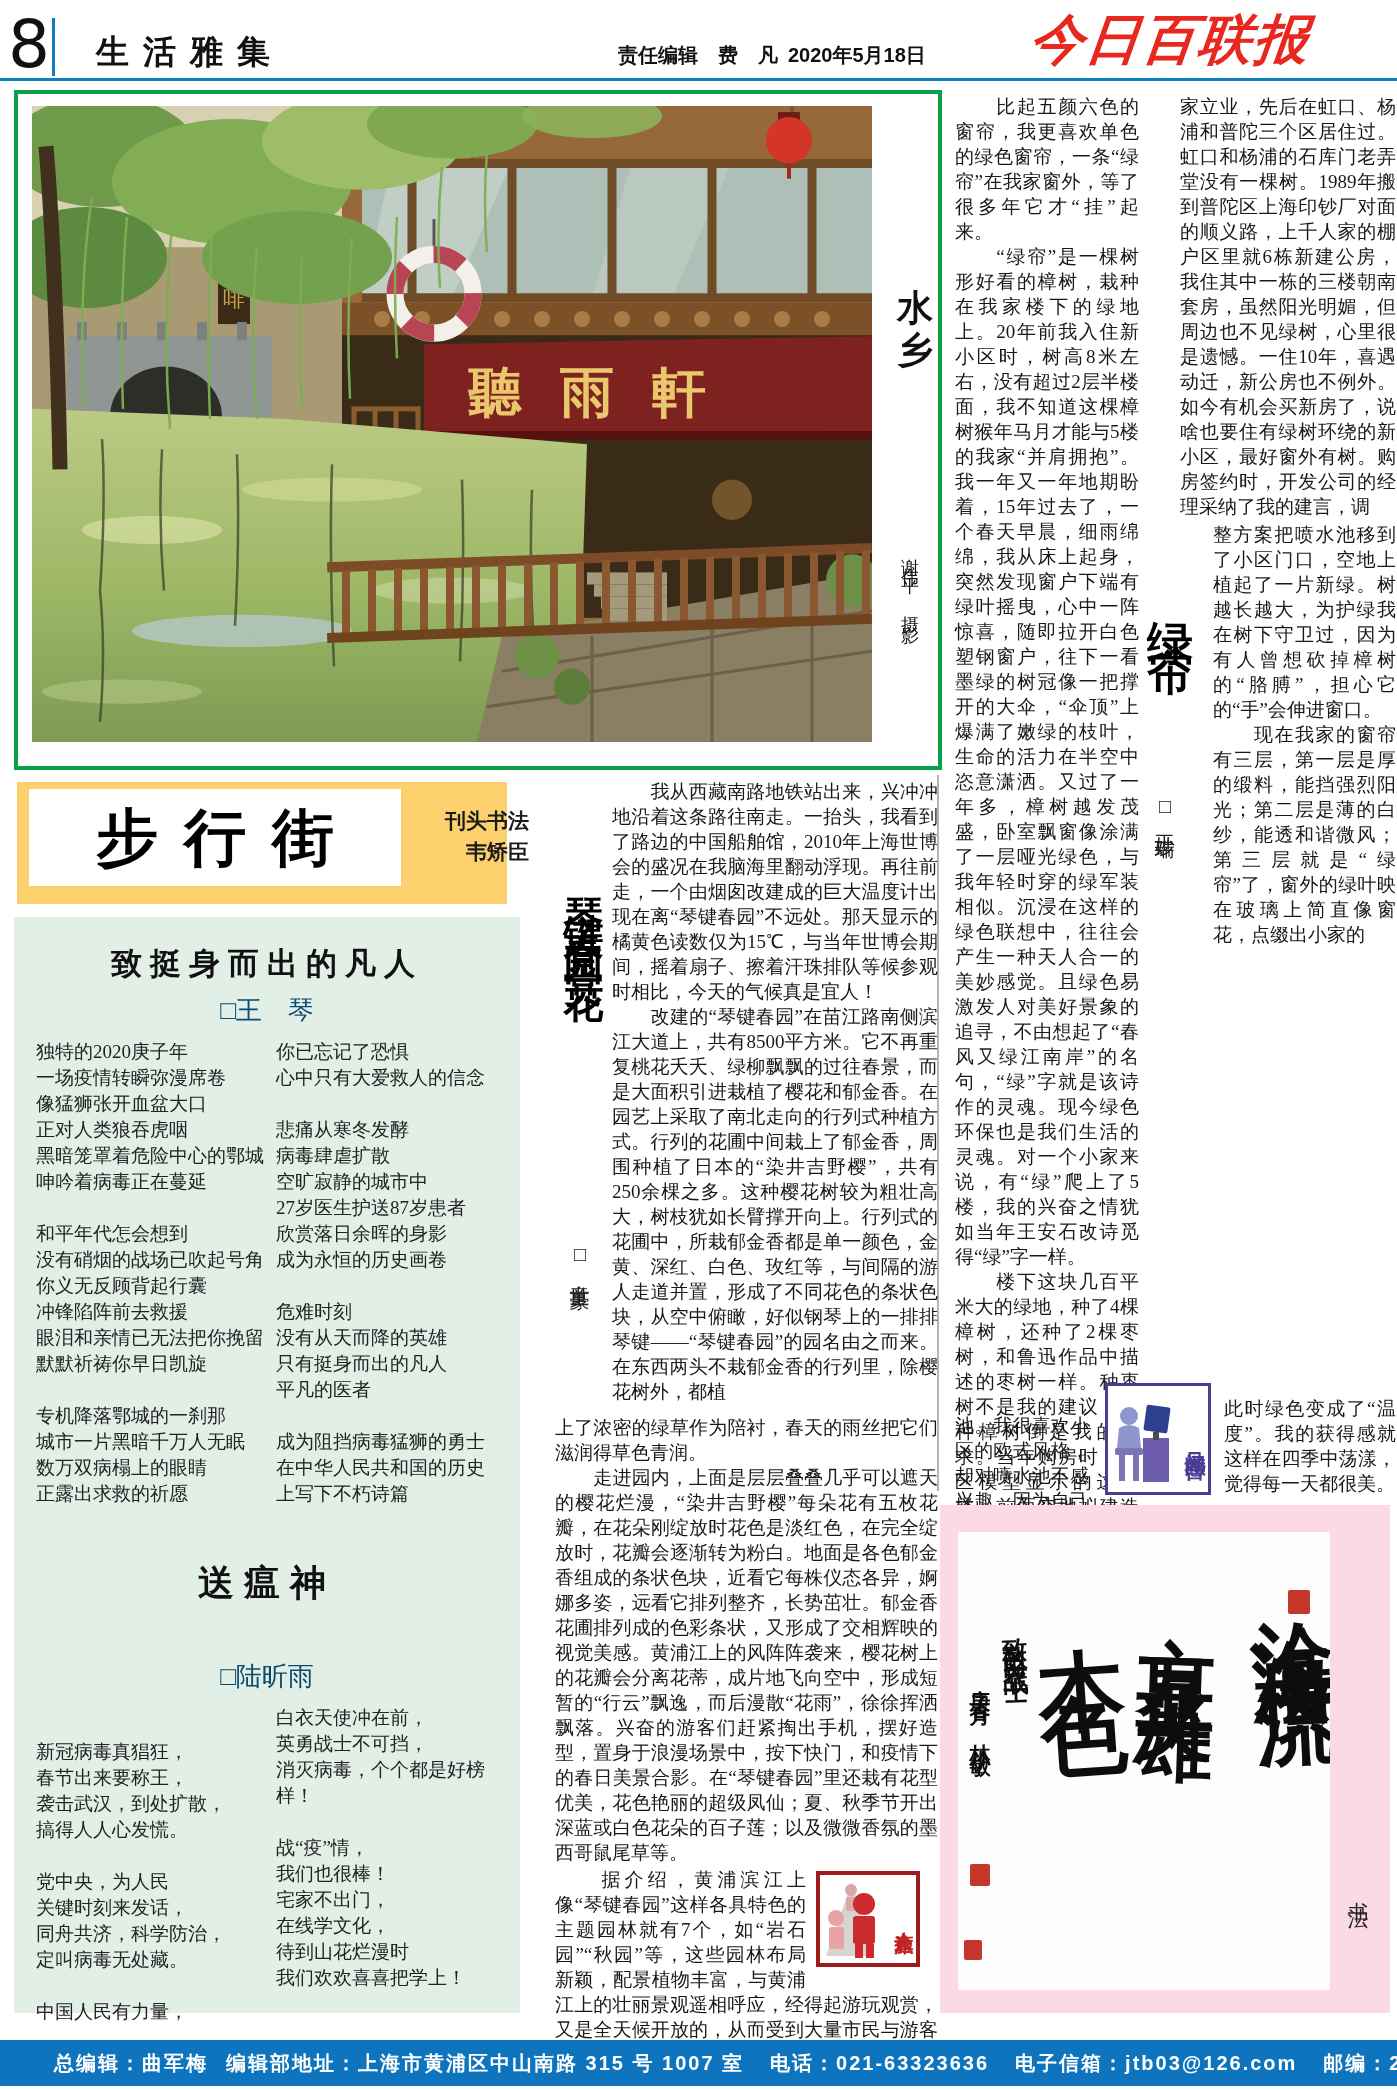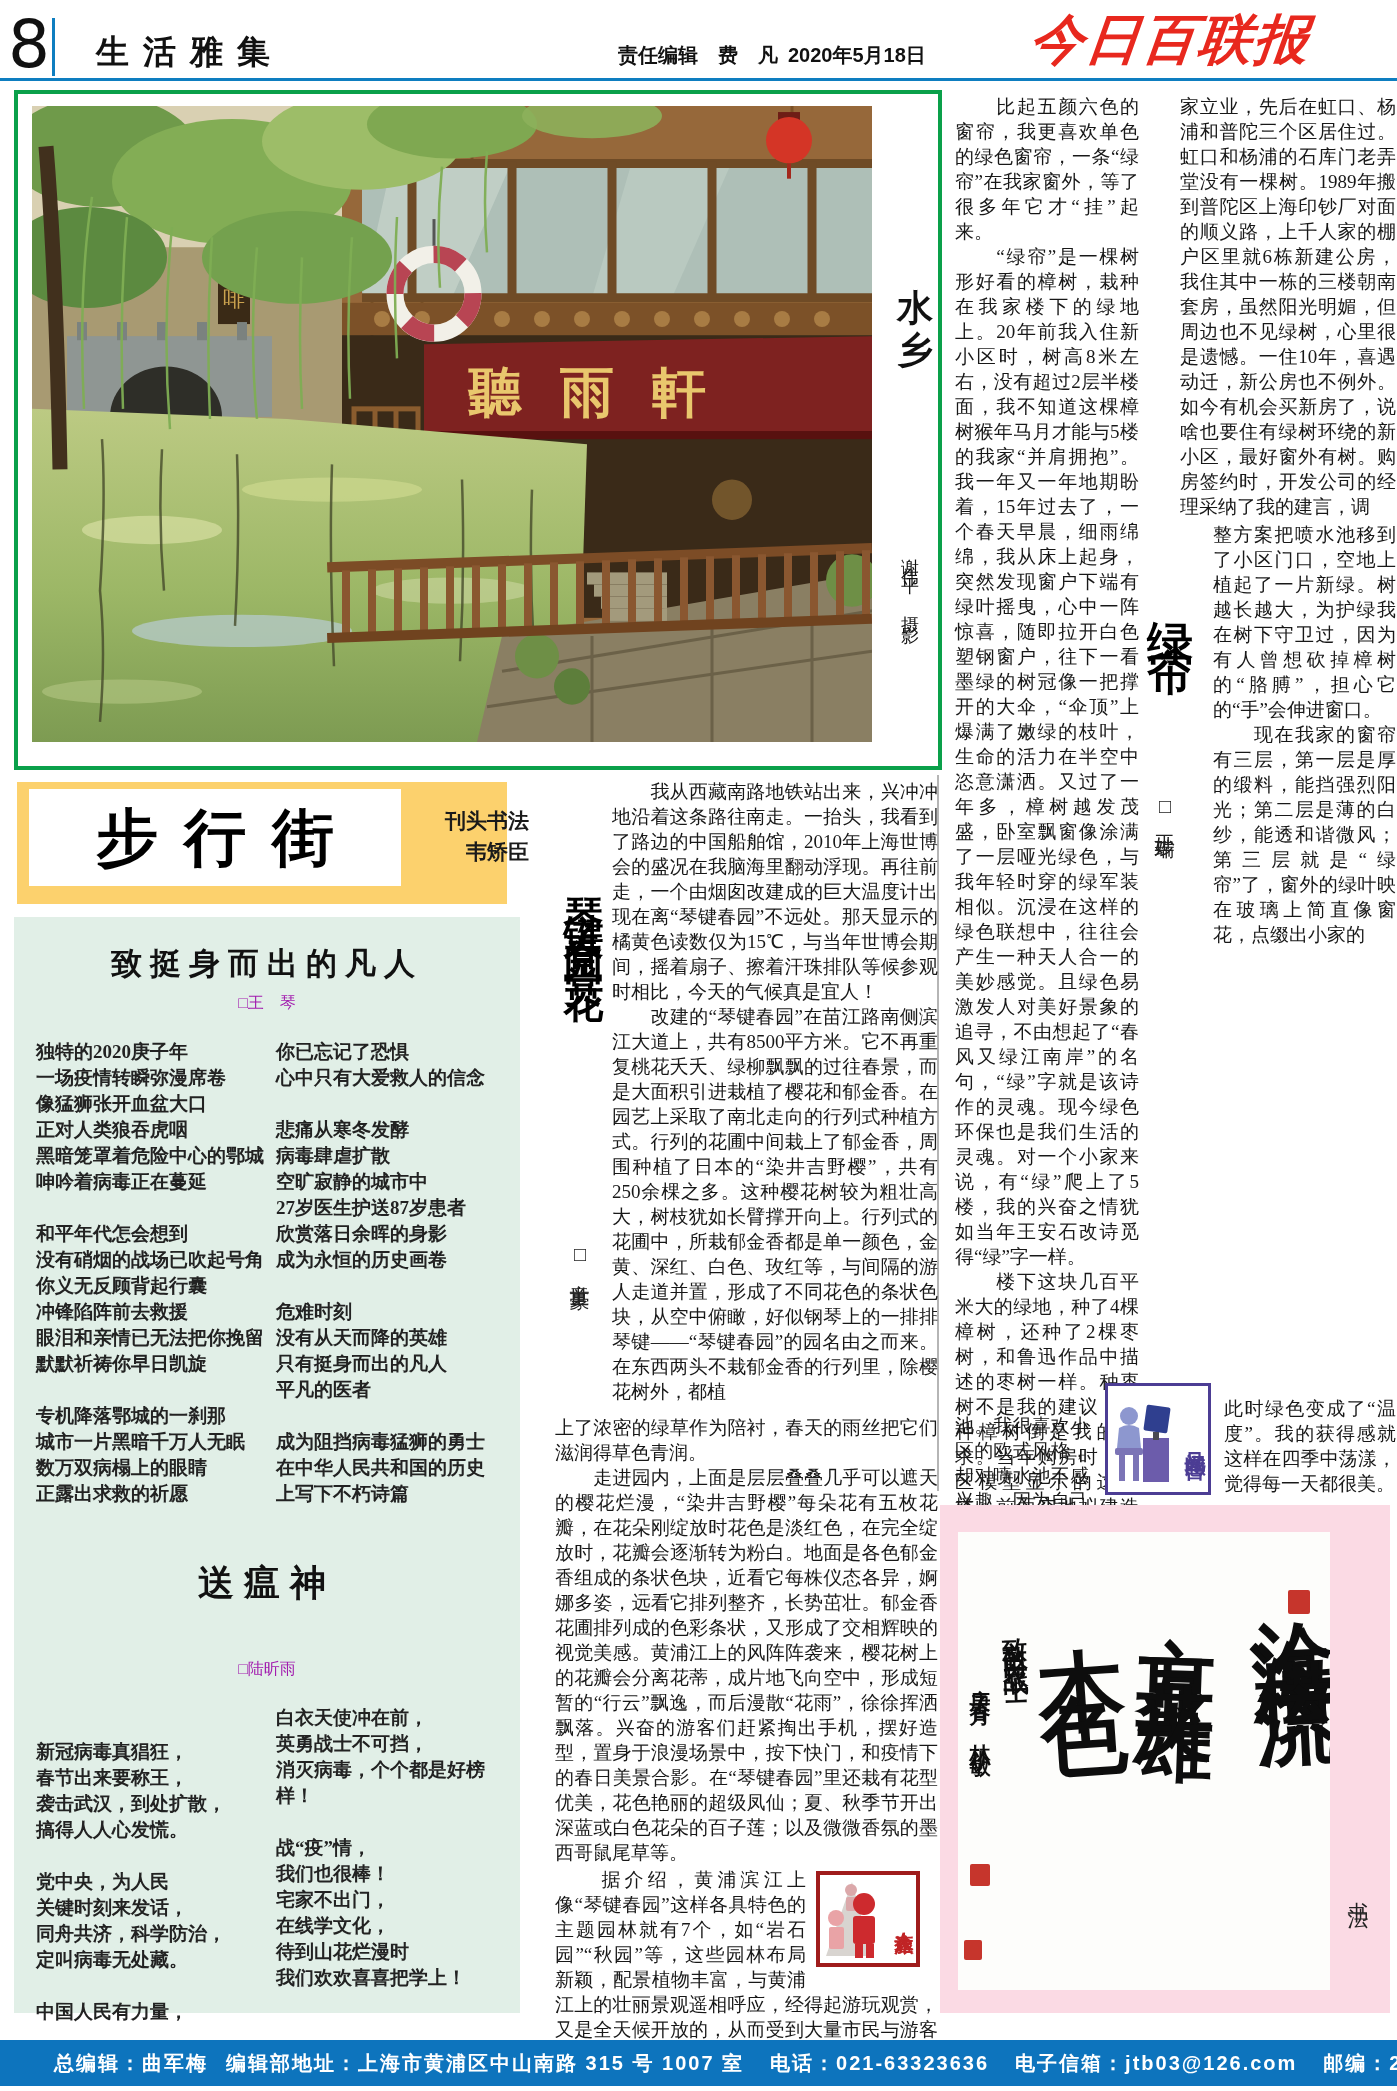--- a/index.html
+++ b/index.html
@@ -26,22 +26,22 @@
   
   #banner{left:17px;top:782px;width:490px;height:122px;background:#fcd16d;}
   #banner-inner{position:absolute;left:12px;top:7px;width:372px;height:97px;background:#fff;
                 display:flex;align-items:center;justify-content:center;}
   #banner-title{font-size:62px;font-weight:bold;letter-spacing:26px;text-indent:26px;color:#000;}
   #banner-credit{position:absolute;left:412px;top:24px;width:100px;text-align:right;font-size:21px;
                  font-weight:bold;line-height:31px;color:#1a1a1a;}
   
   #poembox{left:14px;top:917px;width:506px;height:1096px;background:#e1efe7;}
   .poem-title{position:absolute;width:100%;text-align:center;font-weight:bold;color:#111;}
-  .poem-author{position:absolute;width:100%;text-align:center;font-size:16px;color:#a21caf;}
-  .poem-col{position:absolute;font-size:19px;line-height:26px;white-space:pre-line;color:#222;font-weight:bold;}
+  .poem-author{position:absolute;width:100%;text-align:center;font-size:26px;color:#0c4a6e;}
+  .poem-col{position:absolute;font-size:19px;line-height:26px;white-space:pre-line;color:#222;}
   
   #piano-rule{left:937px;top:775px;width:2px;height:716px;background:#b5b5b5;}
   #piano-titlecol{left:556px;top:865px;font-size:40px;font-weight:bold;letter-spacing:17px;color:#000;}
   #piano-author{left:567px;top:1243px;font-size:20px;letter-spacing:3px;color:#222;}
   #piano-p1{left:612px;top:779px;width:326px;}
   #piano-p2{left:555px;top:1415px;width:383px;}
   #piano-p3{left:555px;top:1842px;width:383px;}
   
   #green-c1p1{left:955px;top:94px;width:184px;}
   #green-c1p2{left:955px;top:1388px;width:184px;}

